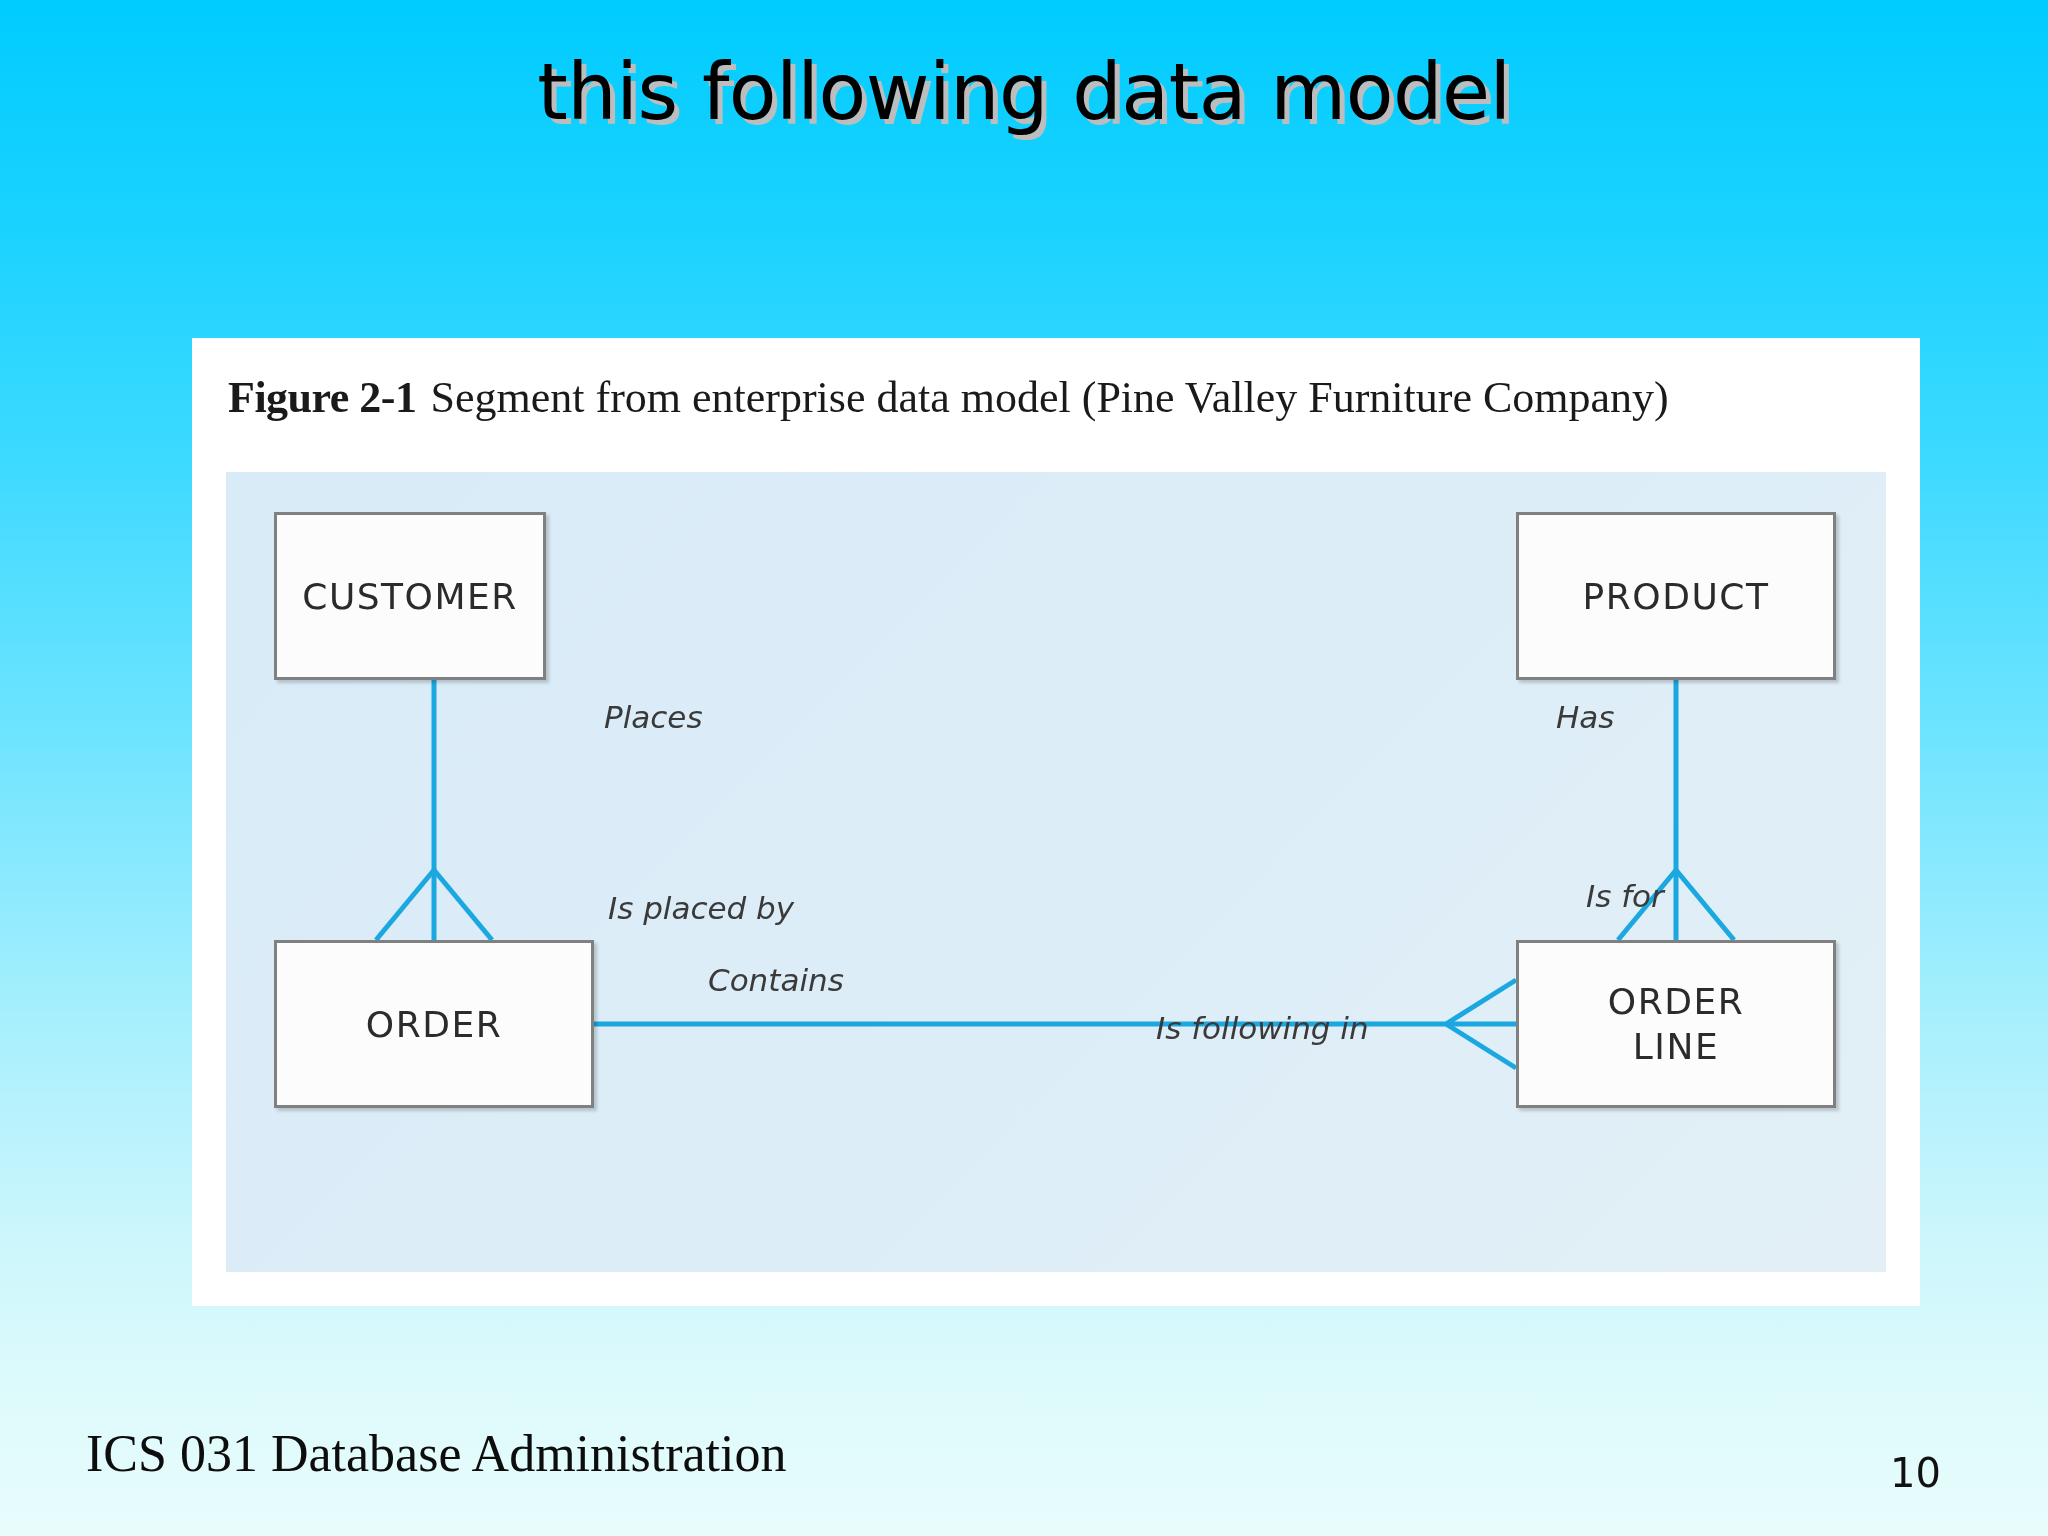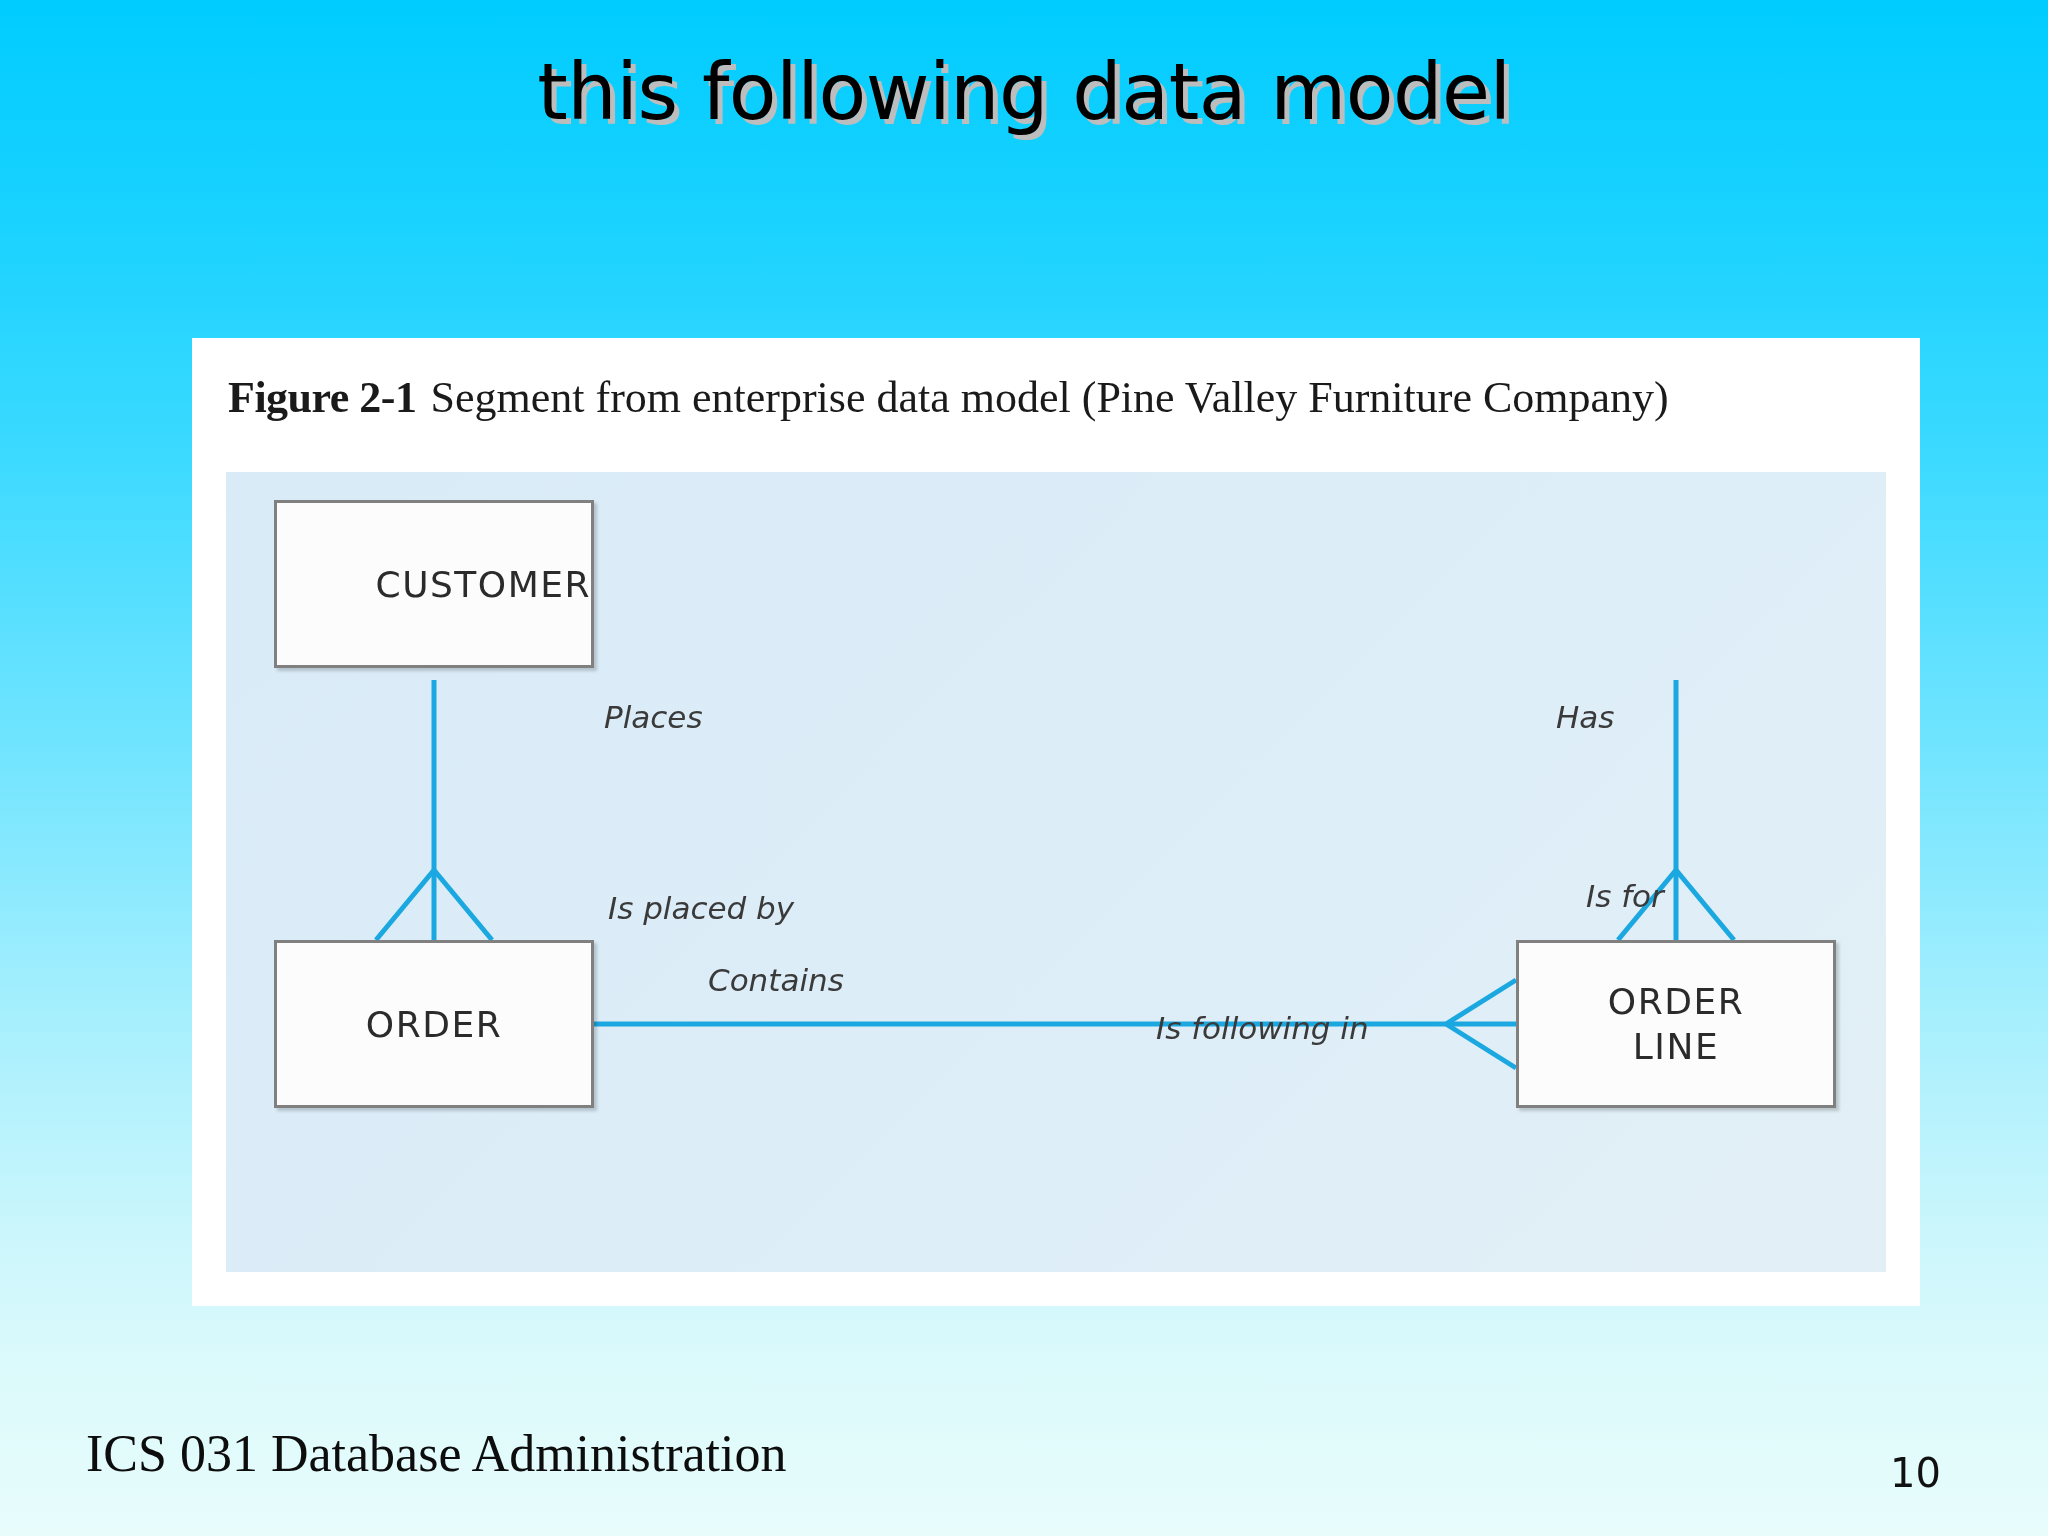--- a/index.html
+++ b/index.html
@@ -98,21 +98,21 @@
   }
   .entity-label {
     font-family: "DejaVu Sans", sans-serif;
     font-size: 36px;
     color: #2b2b2b;
     letter-spacing: 1.5px;
     line-height: 1.25;
     white-space: pre-line;
   }
 
-  .ent-customer  { left: 48px;   top: 28px;  width: 320px; height: 168px; justify-content: flex-end; }
+  .ent-customer  { left: 48px;   top: 40px;  width: 272px; height: 168px; }
   .ent-product   { left: 1290px; top: 40px;  width: 320px; height: 168px; }
   .ent-order     { left: 48px;   top: 468px; width: 320px; height: 168px; }
   .ent-orderline { left: 1290px; top: 468px; width: 320px; height: 168px; }
 
   .rel-label {
     position: absolute;
     font-family: "DejaVu Sans", sans-serif;
     font-style: italic;
     font-size: 31px;
     color: #3a3a3a;
@@ -186,20 +186,23 @@
           <line x1="368" y1="552" x2="1290" y2="552"></line>
           <line x1="1220" y1="552" x2="1290" y2="508"></line>
           <line x1="1220" y1="552" x2="1290" y2="596"></line>
         </g>
       </svg>
 
       <div class="entity ent-customer">
         <span class="entity-label">CUSTOMER</span>
       </div>
 
+      <div class="entity ent-product">
+        <span class="entity-label">PRODUCT</span>
+      </div>
 
       <div class="entity ent-order">
         <span class="entity-label">ORDER</span>
       </div>
 
       <div class="entity ent-orderline">
         <span class="entity-label">ORDER
 LINE</span>
       </div>
 

